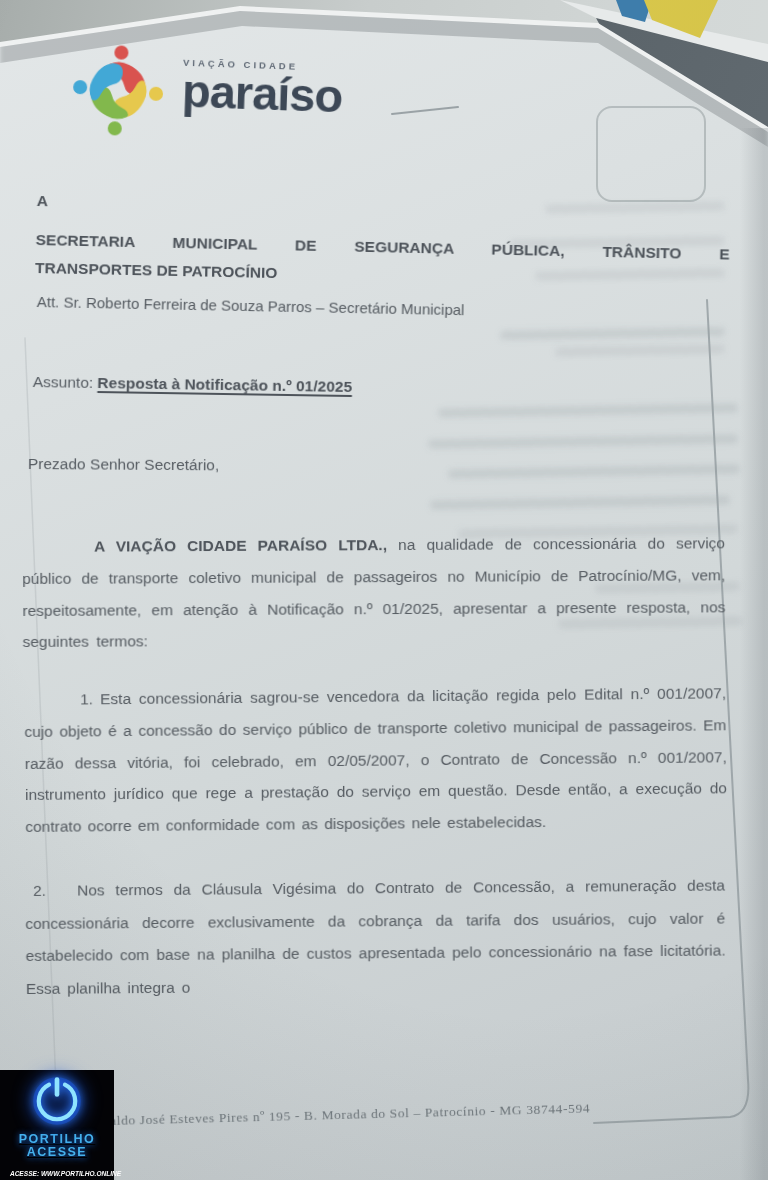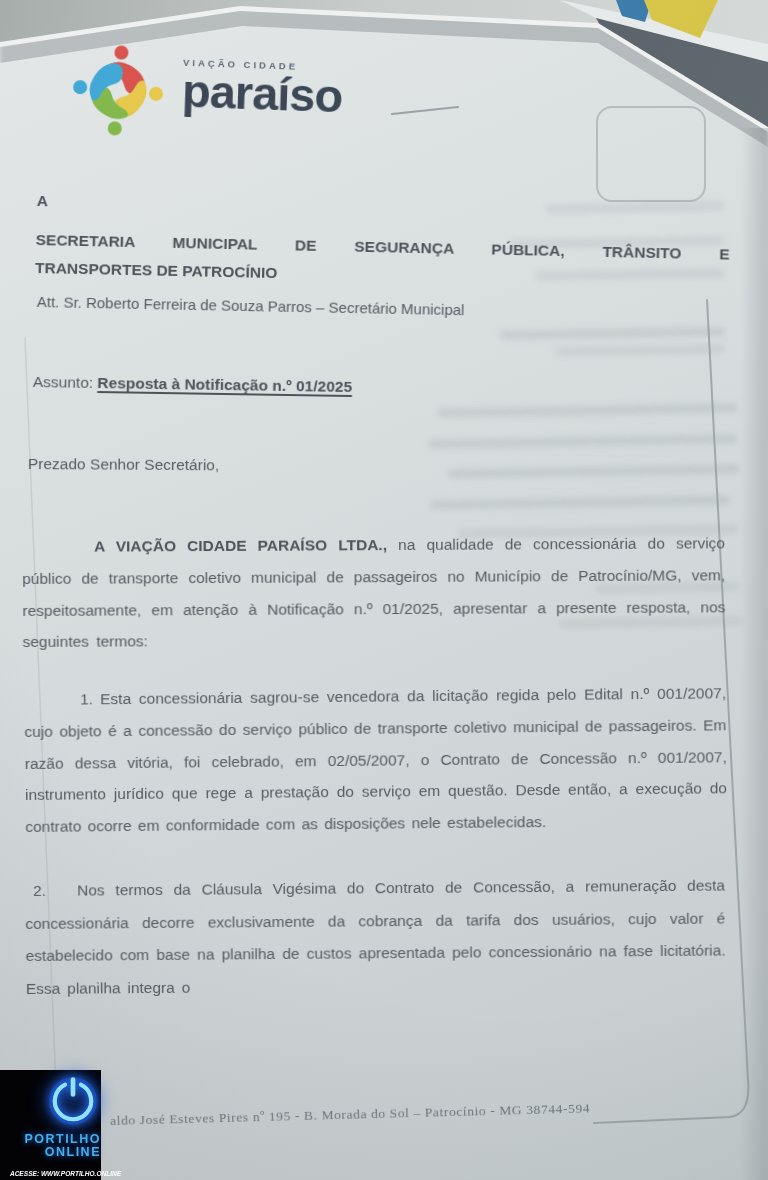--- a/index.html
+++ b/index.html
@@ -48,21 +48,21 @@
   
   .doc{color:#565c62;filter:blur(.45px);transform-origin:left top;line-height:1.4;}
   .bold{font-weight:bold;color:#4d535a;}
   .jline{text-align:justify;text-align-last:justify;}
   .para{text-align:justify;line-height:31.8px;font-size:15.5px;word-spacing:2px;}
   .pnum{display:inline-block;width:48px;}
   .u{text-decoration:underline;text-decoration-thickness:1.5px;text-underline-offset:3px;}
   .footer-line{font-family:"Liberation Serif",serif;font-size:13.5px;letter-spacing:.6px;color:#6e767b;
     filter:blur(.5px);transform:rotate(-1.5deg);transform-origin:left top;}
   
-  .watermark{left:0;top:1070px;width:101px;height:110px;background:#030306;text-align:right;}
+  .watermark{left:0;top:1070px;width:114px;height:110px;background:#030306;text-align:center;text-decoration:underline;}
   .wm-icon{margin-top:3px;filter:drop-shadow(0 0 4px #2f7bff) drop-shadow(0 0 9px #1b55d6);}
   .wm-title{color:#45b1ec;font-weight:bold;font-size:12.5px;line-height:13px;letter-spacing:1.5px;
     text-shadow:0 0 6px #1f6fe0;}
   .wm-caption{position:absolute;left:0;bottom:2px;width:110px;color:#ffffff;font-weight:bold;font-style:italic;
     font-size:8px;transform:scaleX(.82);transform-origin:center;white-space:nowrap;letter-spacing:0;}
 </style>
 </head>
 <body>
 
 <div class="stage">
@@ -156,17 +156,17 @@
 
   <div class="abs vignette"></div>
 
   <div class="abs watermark">
     <svg class="wm-icon" width="56" height="56" viewBox="-30 -30 60 60">
       <circle r="21" fill="none" stroke="#1b55d6" stroke-width="9" opacity="0.55"></circle>
       <path d="M -8.5 -17.5 A 19.5 19.5 0 1 0 8.5 -17.5" fill="none" stroke="#8fe3ff" stroke-width="4.5" stroke-linecap="round"></path>
       <line x1="0" y1="-23" x2="0" y2="-7" stroke="#8fe3ff" stroke-width="5" stroke-linecap="round"></line>
     </svg>
     <div class="wm-title">PORTILHO</div>
-    <div class="wm-title">ONLINE</div>
+    <div class="wm-title">ACESSE</div>
     <div class="wm-caption">ACESSE: WWW.PORTILHO.ONLINE</div>
   </div>
 
 </div>
 
 </body></html>

